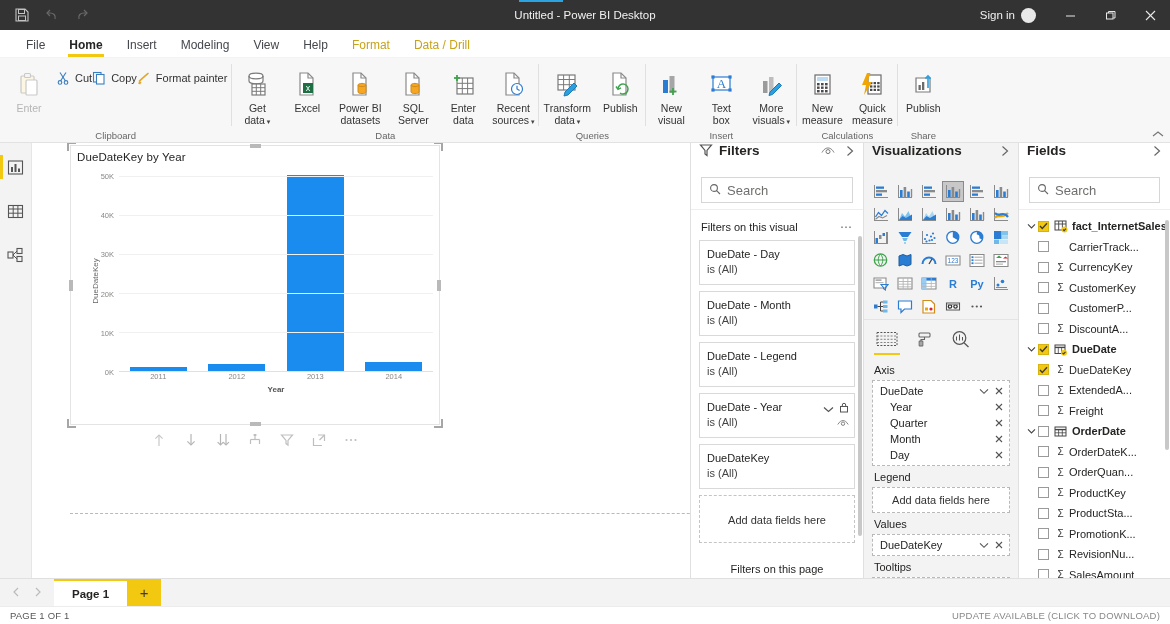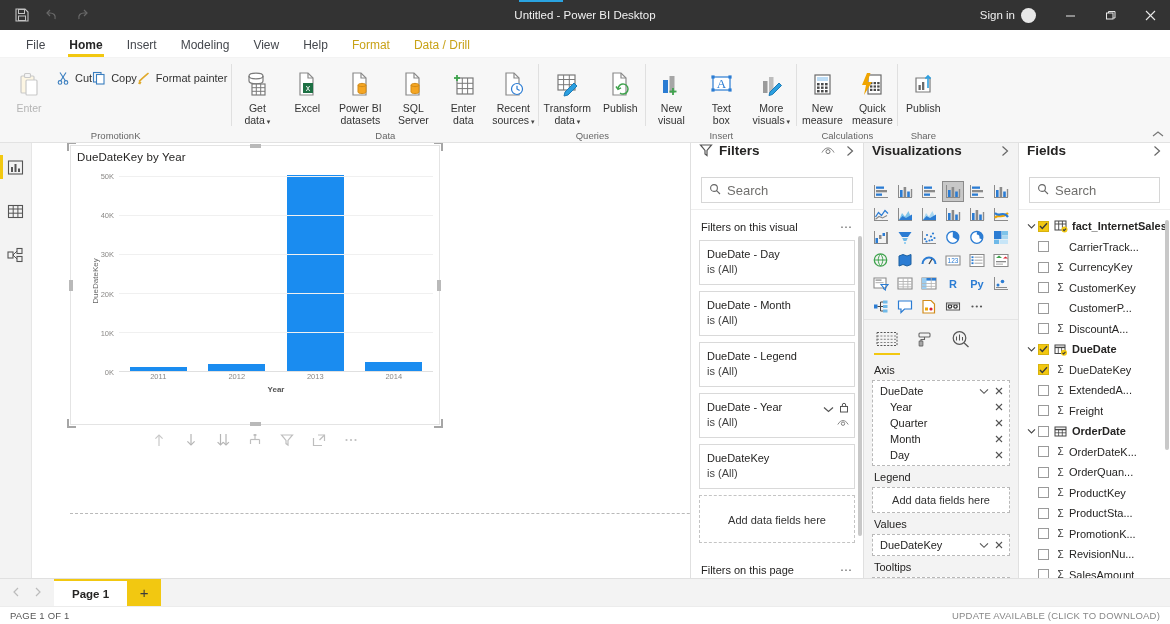--- a/index.html
+++ b/index.html
@@ -340,21 +340,21 @@
           </div>
           <div class="smallrow">
             <svg width="14" height="14" viewBox="0 0 14 14">
                 <path d="M2 10.5c3-3 6-5.5 9.5-8.5" stroke="#e0a92b" stroke-width="1.6" fill="none"></path>
                 <path d="M1 12.5l1.5-2.5 2 1.2-1.3 2.2z" fill="#e0a92b"></path>
               </svg>
             <span class="lbl">Format painter</span>
           </div>
         </div>
       </div>
-      <div class="rgroup-label">PromotionK</div>
+      <div class="rgroup-label">Clipboard</div>
     </div>
 
     <div class="rsep"></div>
 
     <div class="rgroup">
       <div class="rgroup-body" id="grp-data">
           <div class="bigbtn">
             <span class="gl">
               <svg width="28" height="28" viewBox="0 0 28 28">
                 <path d="M6 6c0-1.6 3.1-2.8 7-2.8S20 4.4 20 6v5c0 1.6-3.1 2.8-7 2.8S6 12.6 6 11z" fill="#fff" stroke="#7a7a7a" stroke-width="1.2"></path>
@@ -781,21 +781,21 @@
                 </svg></span>
             </div>
             <div class="fcard">
               <div class="n">DueDateKey</div>
               <div class="v">is (All)</div>
             </div>
           </div>
         <div class="fcard drop">
           <span class="n">Add data fields here</span>
         </div>
-        <div class="fsec-hd" style="padding-top:14px;">
+        <div class="fsec-hd" style="padding-top:14px;flex-direction:column;">
           <span class="t">Filters on this page</span>
           <span class="dots">⋯</span>
         </div>
 
         <div class="pane-scrollbar" style="height:300px;"></div>
       </div>
     </div>
 
     <div class="pane viz">
       <div class="pane-hd">

